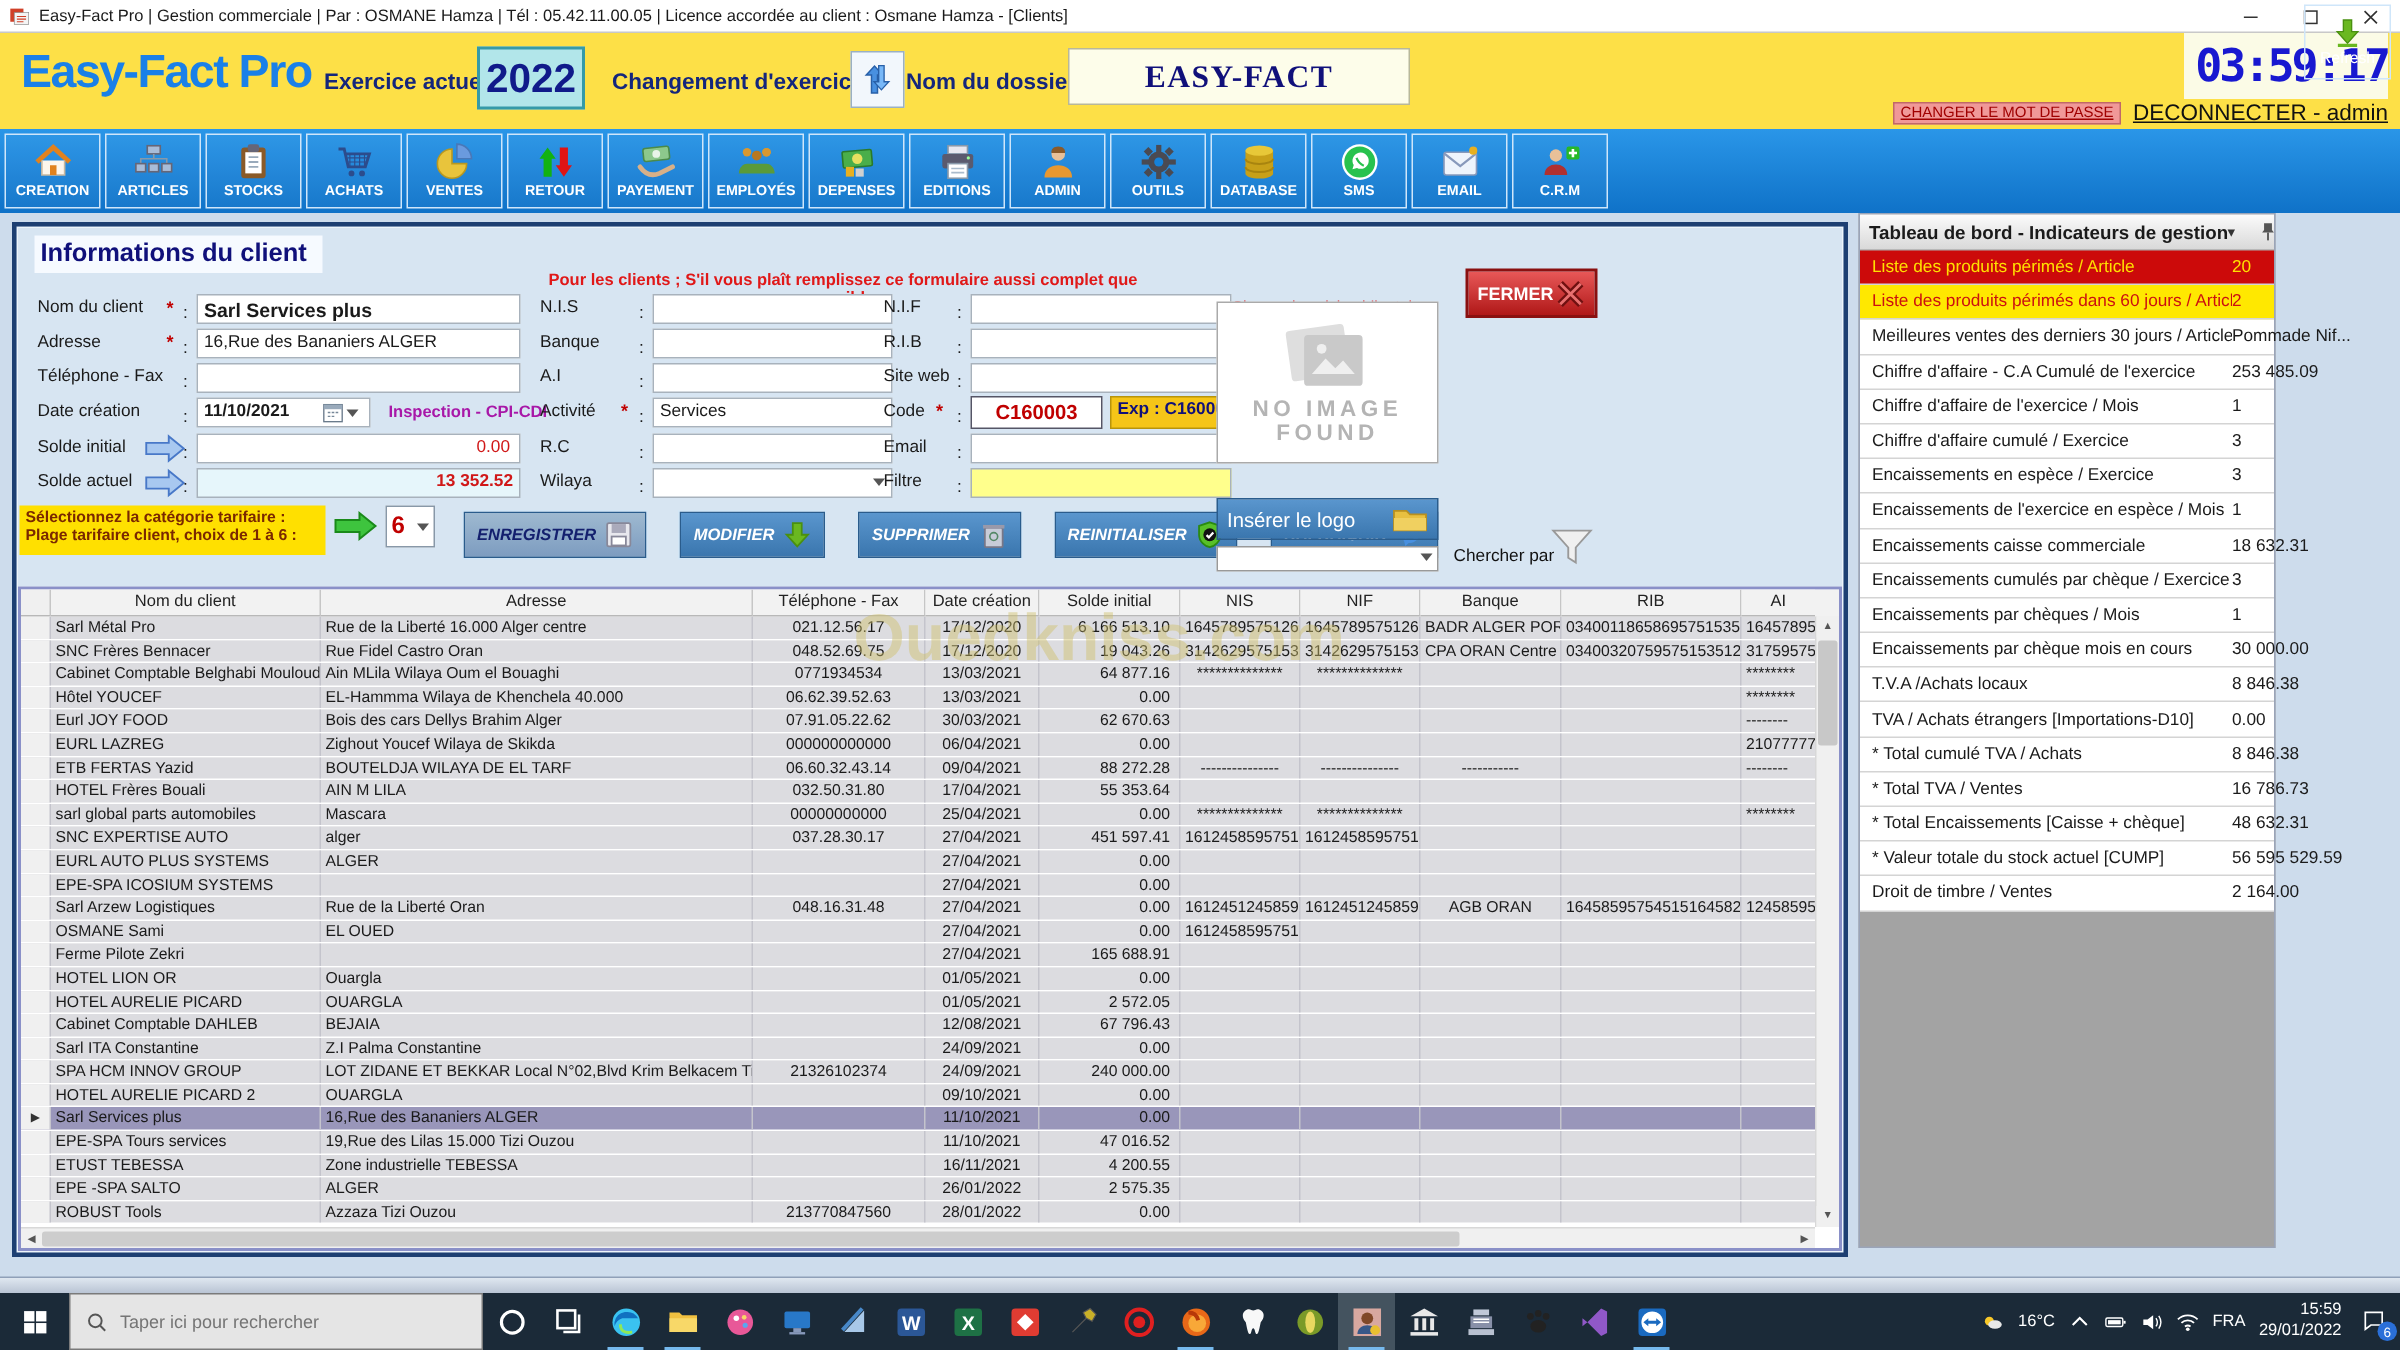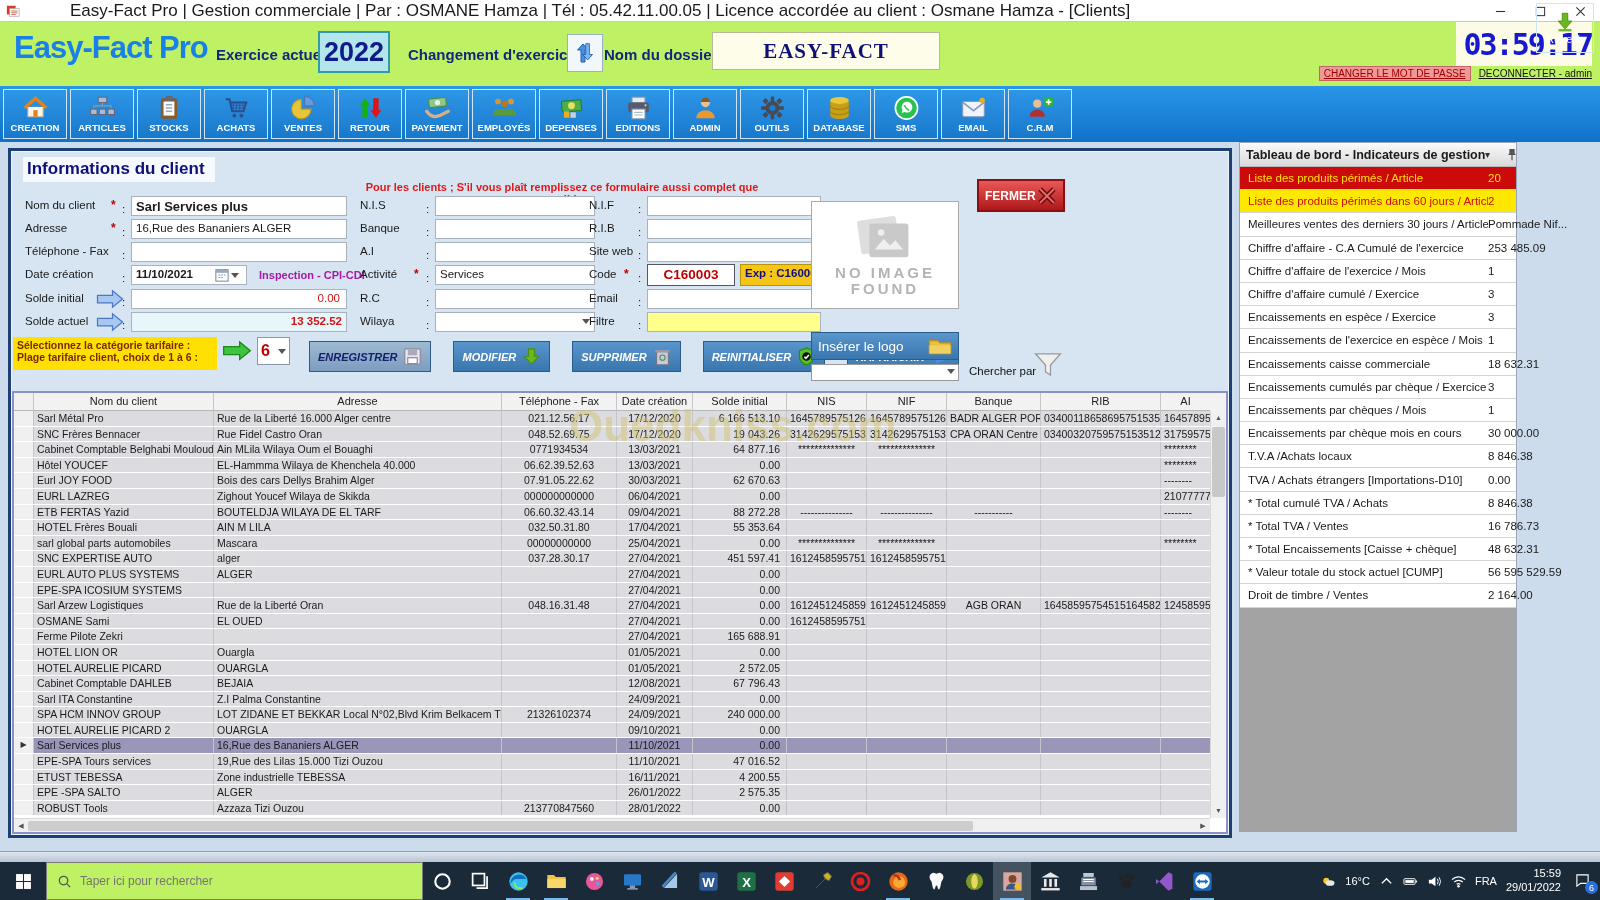--- a/index.html
+++ b/index.html
@@ -2,37 +2,37 @@
 <html><head>
 <meta charset="utf-8">
 <style>
 * { margin:0; padding:0; box-sizing:border-box; }
 html,body { width:1600px; height:900px; overflow:hidden; font-family:"Liberation Sans",sans-serif; }
 .screen { position:relative; width:1600px; height:900px; background:#cddcec; }
 
 
 .titlebar { position:absolute; top:0; left:0; right:0; height:22px; background:#fff; border-bottom:1px solid #c8c8c8; display:flex; align-items:center; }
 .titlebar .appico { width:14px; height:14px; margin:0 6px 0 6px; }
-.titlebar .ttext { font-size:17px; color:#1a1a1a; white-space:nowrap;margin-left:44px; }
+.titlebar .ttext { font-size:11px; color:#1a1a1a; white-space:nowrap; }
 .wctrls { position:absolute; right:0; top:0; height:22px; display:flex; }
 .wctrl { width:40px; height:22px; display:flex; align-items:center; justify-content:center; }
 .wctrl svg { width:11px; height:11px; }
 
 
-.header { position:absolute; top:22px; left:0; right:0; height:64px; background:#bef264;text-decoration:underline; }
+.header { position:absolute; top:22px; left:0; right:0; height:64px; background:#fde047;text-decoration:underline; }
 .logo { position:absolute; left:14px; top:8px; font-size:31px; font-weight:800; color:#1a80e8; letter-spacing:-1px; }
 .hlabel { position:absolute; font-size:15px; font-weight:bold; color:#14267c; }
 .exbox { position:absolute; left:318px; top:9px; width:72px; height:42px; background:#b2e6ea; border:2px solid #359aa8; display:flex; align-items:center; justify-content:center; font-size:27px; font-weight:bold; color:#101a8a; }
 .swapbtn { position:absolute; left:567px; top:12px; width:36px; height:38px; background:#f2f7fc; border:1px solid #9ab0c4; display:flex; align-items:center; justify-content:center; }
 .swapbtn svg { width:24px; height:24px; }
 .dossierbox { position:absolute; left:712px; top:10px; width:228px; height:38px; background:#fdfdea; border:1px solid #b8b89a; display:flex; align-items:center; justify-content:center; font-family:"Liberation Serif",serif; font-size:21px; font-weight:bold; color:#10107a; letter-spacing:1px; }
 .clock { position:absolute; right:8px; top:0px; width:136px; height:44px; background:#fbfbe6; display:flex; align-items:center; justify-content:flex-end; font-family:"DejaVu Sans Mono",monospace; font-size:30px; font-weight:bold; color:#1818d0; letter-spacing:-2px; }
 .hlinks { position:absolute; right:6px; top:66px; display:flex; gap:6px; align-items:center;padding-left:20px; }
 .lnk-pass { font-size:10px; color:#a00000; background:#f09898; border:1px solid #c06868; padding:1px 4px; text-decoration:underline; }
-.lnk-deco { font-size:10px; color:#111; text-decoration:underline; padding:1px 2px; }
+.lnk-deco { font-size:15px; color:#111; text-decoration:underline; padding:1px 2px; }
 
 
 .toolbar { position:absolute; top:86px; left:0; right:0; height:56px; background:linear-gradient(#2a96e8,#0f72c8); display:flex; padding:3px 0 0 3px; }
 .tbtn { width:64px; height:50px; margin-right:3px; border:1px solid #cfe6fa; display:flex; flex-direction:column; align-items:center; justify-content:center; gap:1px; background:rgba(255,255,255,0.03); }
 .tbtn .ticon { width:27px; height:26px; }
 .tbtn .ticon svg { width:100%; height:100%; }
 .tbtn .tlabel { font-size:9.5px; font-weight:bold; color:#fff; white-space:nowrap; }
 .refreshbtn { position:absolute; right:6px; top:3px; width:58px; height:50px; border:1px solid #cfe6fa; display:flex; flex-direction:column; align-items:center; justify-content:center; }
 .refreshbtn svg { width:22px; height:22px; }
 .refreshbtn span { font-size:10.5px; color:#fff; }
@@ -103,21 +103,21 @@
 .dlabel { flex:0 0 248px; padding-left:8px; font-size:11.5px; color:#1a1a1a; white-space:nowrap; overflow:hidden; }
 .dvalue { font-size:11.5px; color:#1a1a1a; white-space:nowrap; }
 .drow.red { background:#cc0a0a; } .drow.red .dlabel, .drow.red .dvalue { color:#ffe000; }
 .drow.yellow { background:#ffe800; } .drow.yellow .dlabel, .drow.yellow .dvalue { color:#cc1010; }
 
 
 .winbottom { position:absolute; top:851px; left:0; right:0; height:11px; background:linear-gradient(#dfe7f0,#b9c4d4); border-top:1px solid #8fa0b8; }
 .taskbar { position:absolute; top:862px; left:0; right:0; height:38px; background:#1b2a38; display:flex; align-items:stretch; }
 .startbtn { width:46px; display:flex; align-items:center; justify-content:center; }
 .startbtn svg { width:17px; height:17px; }
-.searchbox { width:377px; background:#bef264; border:1px solid #7a7a7a; display:flex; align-items:center; gap:8px; padding:4px 10px; }
+.searchbox { width:276px; background:#e5e5e5; border:1px solid #7a7a7a; display:flex; align-items:center; gap:8px; padding:4px 10px; }
 .searchbox svg { width:15px; height:15px; }
 .searchbox input { border:none; background:transparent; font-size:12px; color:#444; outline:none; width:240px; font-family:"Liberation Sans",sans-serif; }
 .tbicons { display:flex; }
 .tb-icon { width:38px; display:flex; align-items:center; justify-content:center; position:relative; }
 .tb-icon svg { width:21px; height:21px; }
 .tb-icon.open::after { content:""; position:absolute; bottom:0; left:7px; right:7px; height:2.5px; background:#76b9ed; }
 .tb-icon.active { background:#44535f; }
 .tray { position:absolute; right:4px; top:0; height:38px; display:flex; align-items:center; gap:9px; }
 .tray .titem { display:flex; align-items:center; gap:4px; color:#fff; font-size:11px; }
 .tray svg { width:15px; height:15px; }

